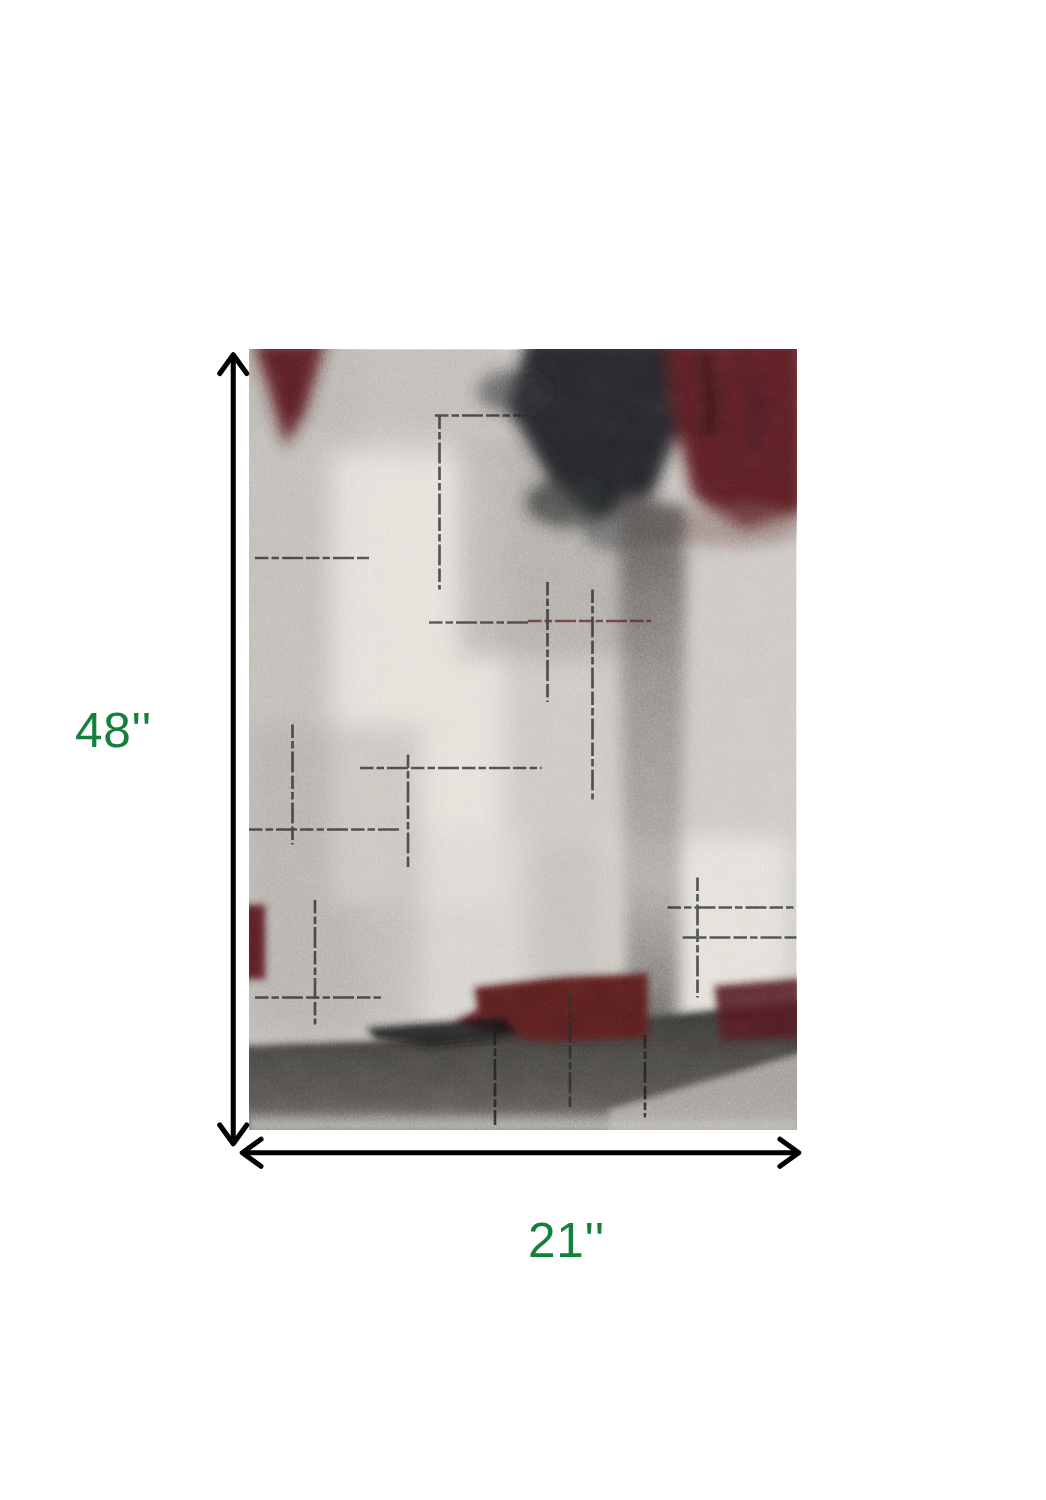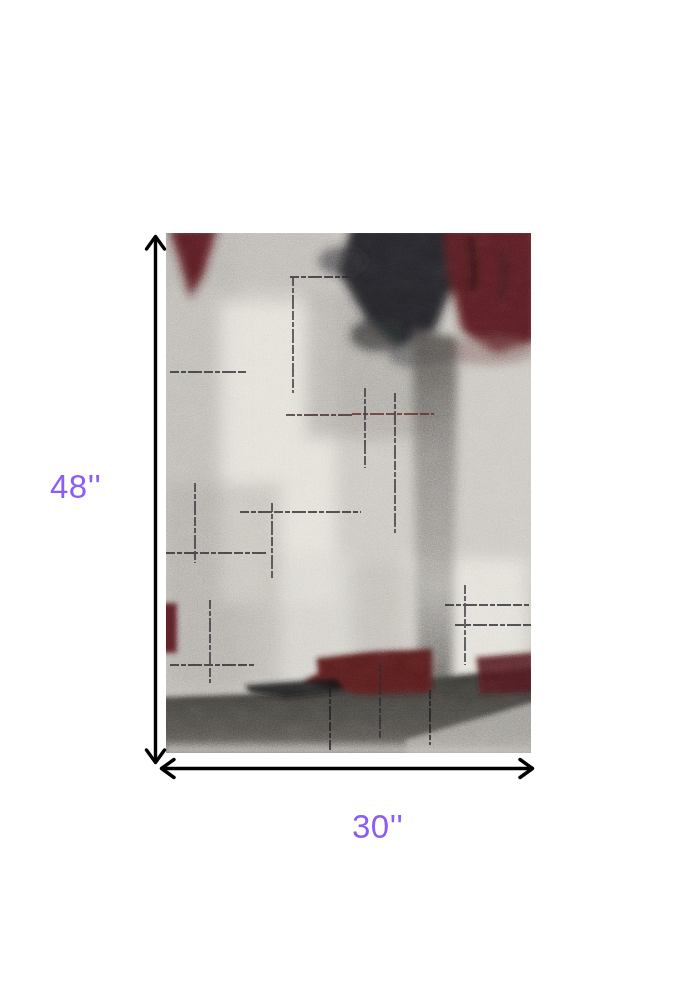--- a/index.html
+++ b/index.html
@@ -2,21 +2,21 @@
 <html><head>
 <meta charset="utf-8">
 <style>
   html,body{margin:0;padding:0;}
   body{
     width:697px;height:1000px;background:#ffffff;position:relative;overflow:hidden;
     font-family:"Liberation Sans",sans-serif;
   }
   .stage{position:absolute;inset:0;}
   .dim-label{
-    position:absolute;color:#8b5cf6;font-size:33px;line-height:1;
+    position:absolute;color:#15803d;font-size:33px;line-height:1;
     letter-spacing:0.5px;white-space:nowrap;
   }
   .dim-height{left:50px;top:470px;}
   .dim-width{left:352px;top:810px;}
   .arrows{position:absolute;left:0;top:0;pointer-events:none;}
   .rug{position:absolute;left:166px;top:233px;width:365px;height:520px;display:block;}
 </style>
 </head>
 <body>
 
@@ -138,15 +138,15 @@
     </g>
     <g fill="none" stroke="#000000" stroke-width="3.4" stroke-linecap="round" stroke-linejoin="round">
       <line x1="165" y1="768.5" x2="529" y2="768.5"></line>
       <polyline points="174,759.5 161.5,768.5 174,777.5"></polyline>
       <polyline points="520,759.5 532.5,768.5 520,777.5"></polyline>
     </g>
   </svg>
 
   <div class="dim-label dim-height">48''</div>
 
-  <div class="dim-label dim-width">30''</div>
+  <div class="dim-label dim-width">21''</div>
 
 </div>
 
 </body></html>

